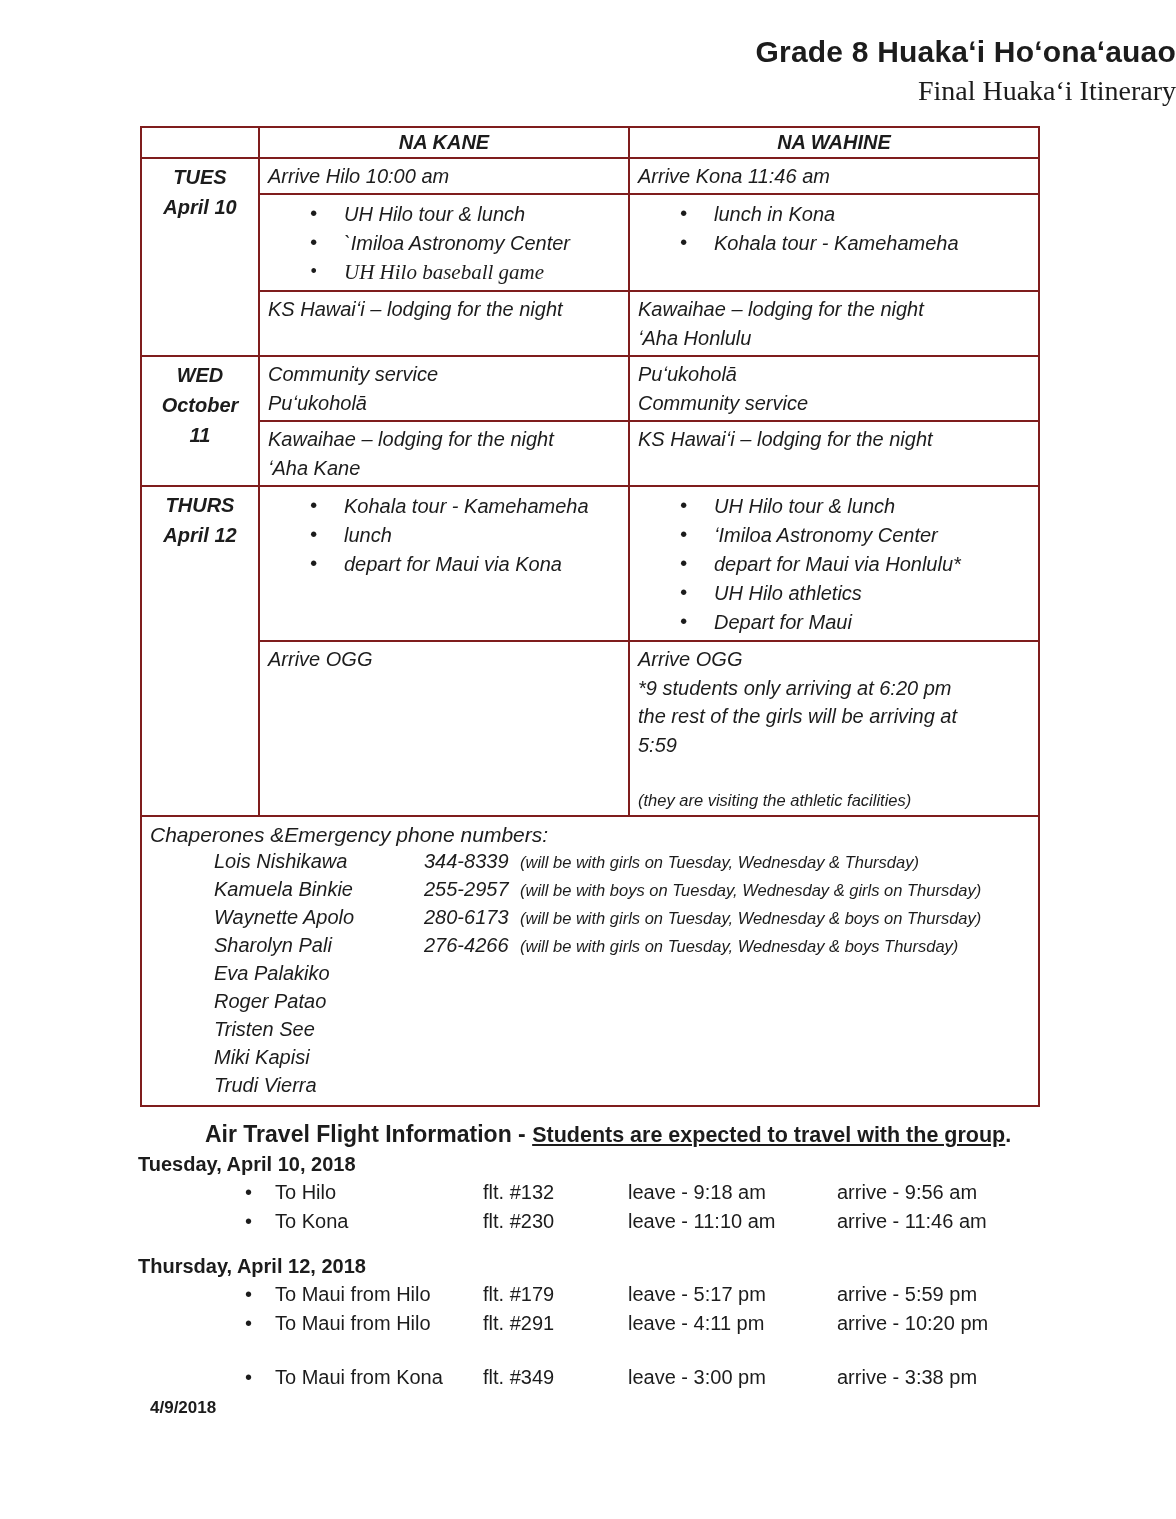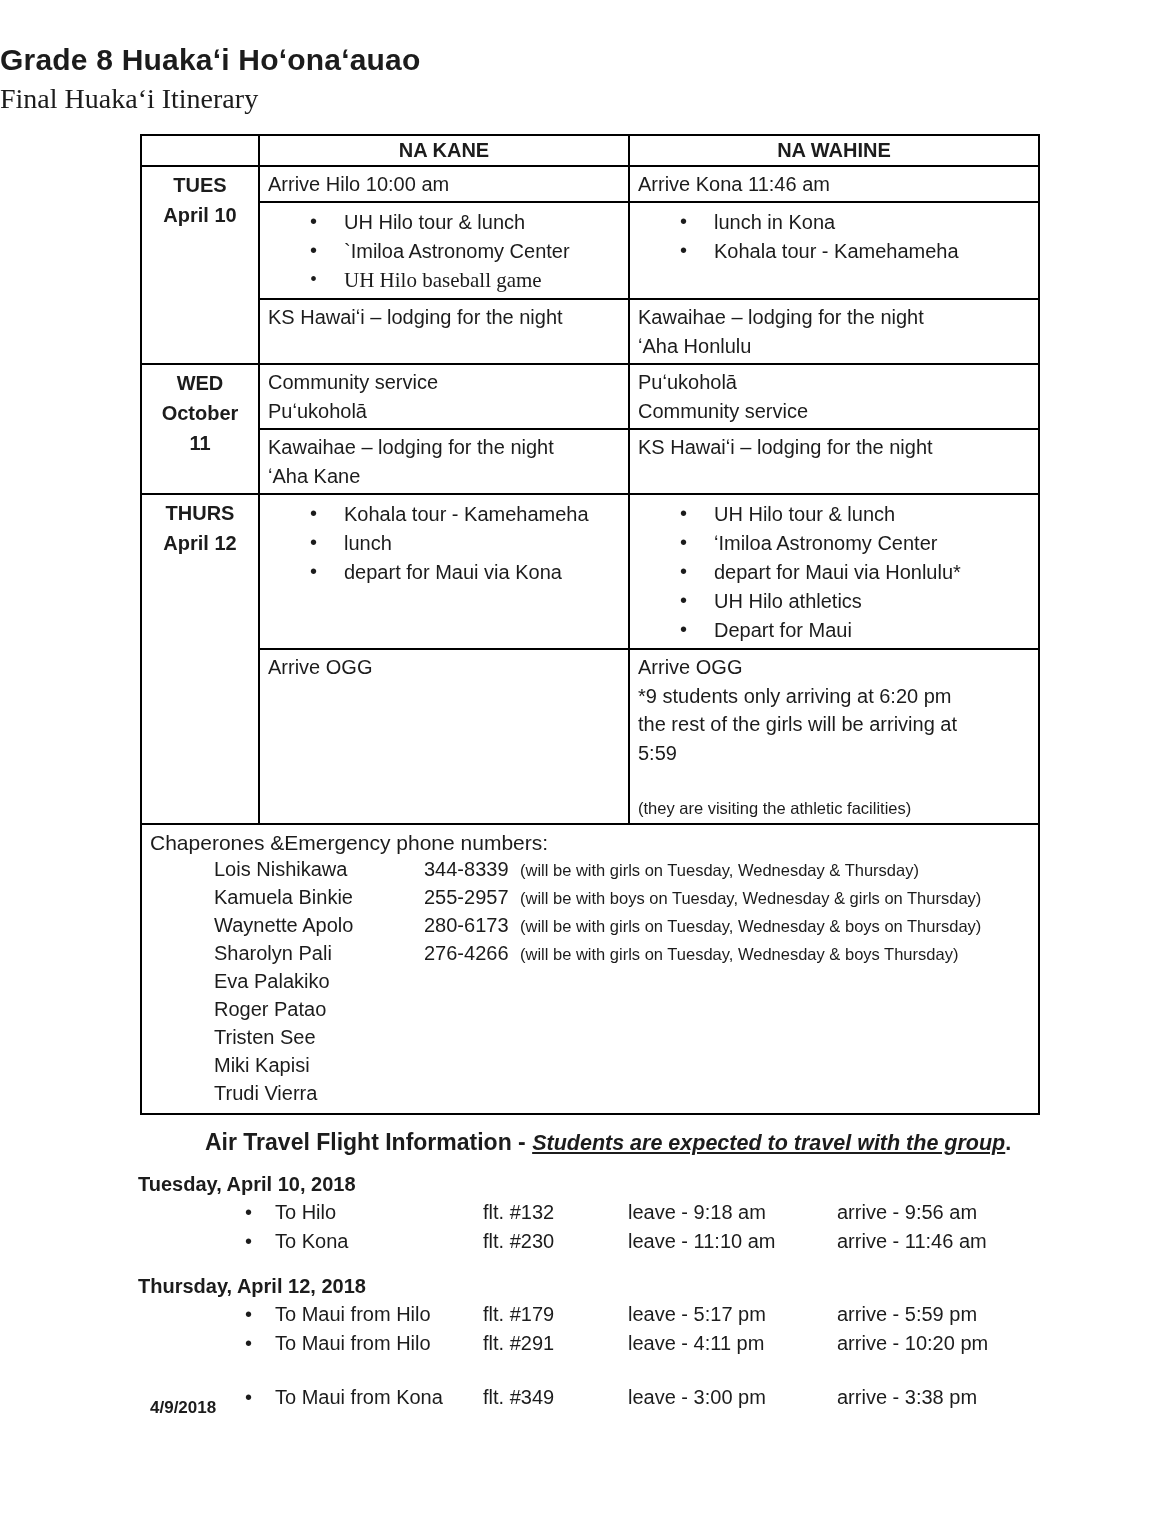--- a/index.html
+++ b/index.html
@@ -6,31 +6,31 @@
   html,body { background:#ffffff; }
   body {
     width:1176px; height:1519px;
     font-family:"Liberation Sans", sans-serif;
     color:#1c1c1c;
     position:relative;
   }
   .page { width:1176px; height:1519px; overflow:hidden; }
 
   
-  .titles { text-align:left; padding-top:40px; }
+  .titles { text-align:right; padding-top:32px; }
   .title-1 { font-size:30px; font-weight:bold; line-height:40px; letter-spacing:0.2px; }
   .title-2 { font-size:30px; font-weight:bold; line-height:38px; }
   .subtitle { font-family:"Liberation Serif", serif; font-size:28px; font-weight:normal; line-height:38px; }
 
   
   table.itin {
     border-collapse:collapse; table-layout:fixed;
     margin:16px 0 0 140px; width:898px;
   }
-  table.itin td, table.itin th { border:2px solid #000000; vertical-align:top; padding:3px 8px; font-size:20px; }
+  table.itin td, table.itin th { border:2px solid #7f1d1d; vertical-align:top; padding:3px 8px; font-size:20px;font-style:italic; }
   th.colhead { font-weight:bold; text-align:center; font-size:20px; padding:2px 8px; }
   td.daycell {
     vertical-align:middle; text-align:center; font-weight:bold;
     font-size:21px; line-height:30px; padding:0;
   }
   td.cell { line-height:28px; }
   .cell .line { line-height:28.5px; }
   ul.blist { list-style:none; margin:2px 0 0 40px; }
   ul.blist li { position:relative; padding-left:36px; line-height:29px; font-size:20px; }
   ul.blist li::before { content:"\2022"; position:absolute; left:2px; top:-1px; font-size:20px; }
@@ -41,24 +41,24 @@
   td.chapcell { padding:4px 8px 0 8px; }
   .chap-heading { font-size:21px; line-height:30px; }
   .chap-row { display:flex; align-items:baseline; margin-left:64px; height:28px; }
   .chap-name { width:210px; font-size:20px; }
   .chap-phone { width:96px; font-size:20px; }
   .chap-note { font-size:16.5px; }
 
   
   .air-line { margin:12px 0 0 205px; font-size:23px; line-height:30px; }
   .air-head { font-weight:bold; }
-  .air-note { font-weight:bold; font-style:italic; text-decoration:underline; font-size:21.5px; }
+  .air-note { font-weight:bold; text-decoration:underline; font-size:21.5px; }
   .air-period { font-weight:bold; font-size:21.5px; }
 
-  .flight-section-date { margin:12px 0 0 138px; font-weight:bold; font-size:20px; line-height:28px; }
+  .flight-section-date { margin:0 0 0 138px; font-weight:bold; font-size:20px; line-height:28px; }
   .flight-section-date.second { margin-top:16px; }
   .flight-row { display:flex; align-items:baseline; margin-left:245px; line-height:29px; font-size:20px; }
   .flight-row .fbullet { width:30px; }
   .flight-row .fdest { width:208px; }
   .flight-row .fflt { width:145px; }
   .flight-row .fleave { width:209px; }
   .flight-row.row-gap { margin-top:25px; }
 
   .footer-date { position:absolute; left:150px; top:1398px; font-size:17px; font-weight:bold; }
 </style>

